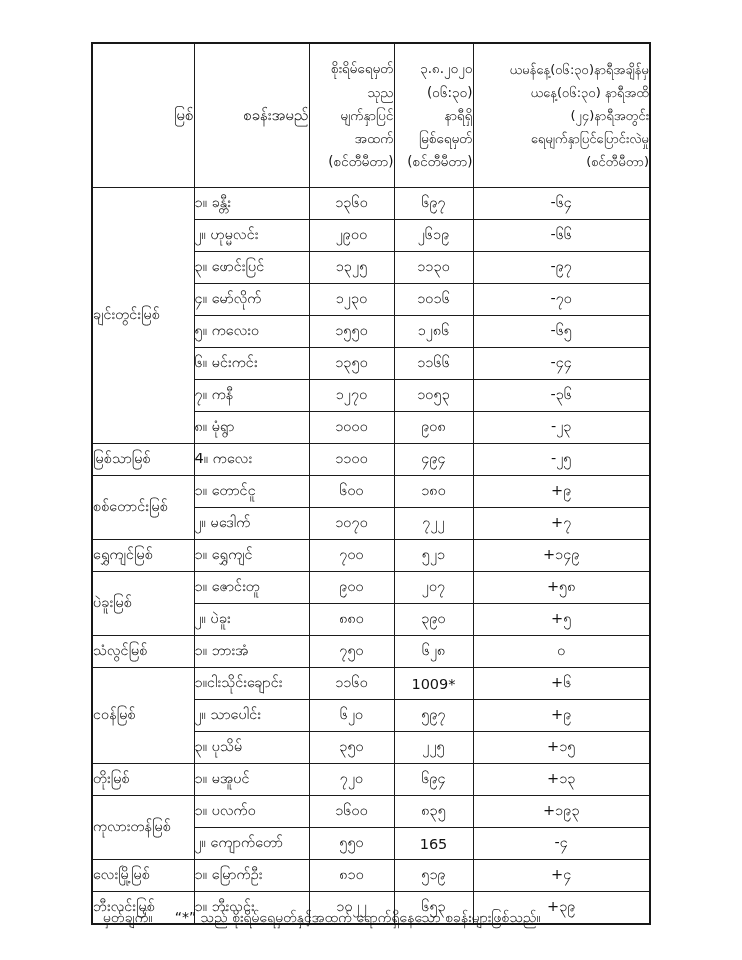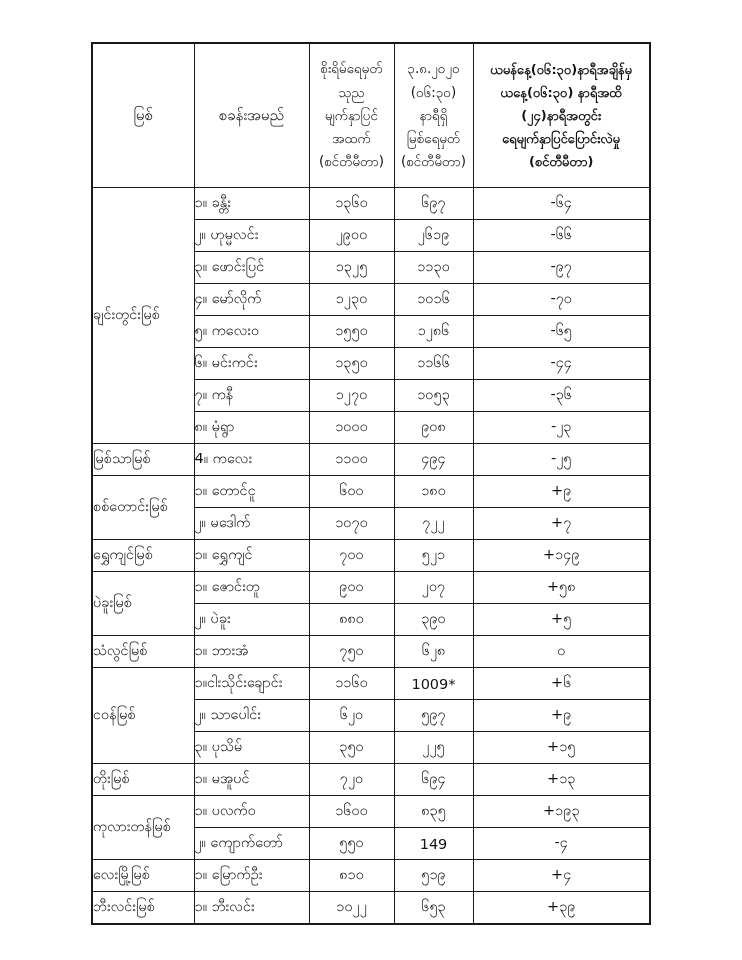--- a/index.html
+++ b/index.html
@@ -16,26 +16,26 @@
   }
   table.wl td, table.wl th{
     border:1px solid #1b1b1b;
     padding:0;
     overflow:hidden;
     font-weight:normal;
     color:#121212;
   }
   th.hdr{
     height:143px;
-    vertical-align:middle;text-align:center;
+    vertical-align:middle;text-align:right;
     white-space:pre-line;
     font-size:13.5px;line-height:1.72;
   }
   th.hdr.simple{font-size:15px;line-height:1.3;}
-  th.hdr.wide{font-size:13px;line-height:1.78;font-weight:bold;}
+  th.hdr.wide{font-size:13px;line-height:1.78;}
   td.river{
     text-align:left;vertical-align:middle;
     padding-left:3px;font-size:14.5px;
     white-space:nowrap;
     font-family:Liberation Serif, serif;
   }
   td.station{
     text-align:left;vertical-align:middle;
     padding-left:6px;font-size:14.5px;
     height:31px;white-space:nowrap;
@@ -219,21 +219,21 @@
       <tr>
         <td class="river" rowspan="2">ကုလားတန်မြစ်</td>
         <td class="station">၁။ ပလက်ဝ</td>
         <td class="num">၁၆၀၀</td>
         <td class="num">၈၃၅</td>
         <td class="num">+၁၉၃</td>
       </tr>
       <tr>
         <td class="station">၂။ ကျောက်တော်</td>
         <td class="num">၅၅၀</td>
-        <td class="num">149</td>
+        <td class="num">165</td>
         <td class="num">-၄</td>
       </tr>
 
       <tr>
         <td class="river">လေးမြို့မြစ်</td>
         <td class="station">၁။ မြောက်ဦး</td>
         <td class="num">၈၁၀</td>
         <td class="num">၅၁၉</td>
         <td class="num">+၄</td>
       </tr>
@@ -241,14 +241,17 @@
       <tr>
         <td class="river">ဘီးလင်းမြစ်</td>
         <td class="station">၁။ ဘီးလင်း</td>
         <td class="num">၁၀၂၂</td>
         <td class="num">၆၅၃</td>
         <td class="num">+၃၉</td>
       </tr>
     </tbody>
   </table>
 
+  <div class="footnote">
+    <span class="lbl">မှတ်ချက်။</span><span>“*” သည် စိုးရိမ်ရေမှတ်နှင့်အထက် ရောက်ရှိနေသော စခန်းများဖြစ်သည်။</span>
+  </div>
 
 </div>
 
 </body></html>

